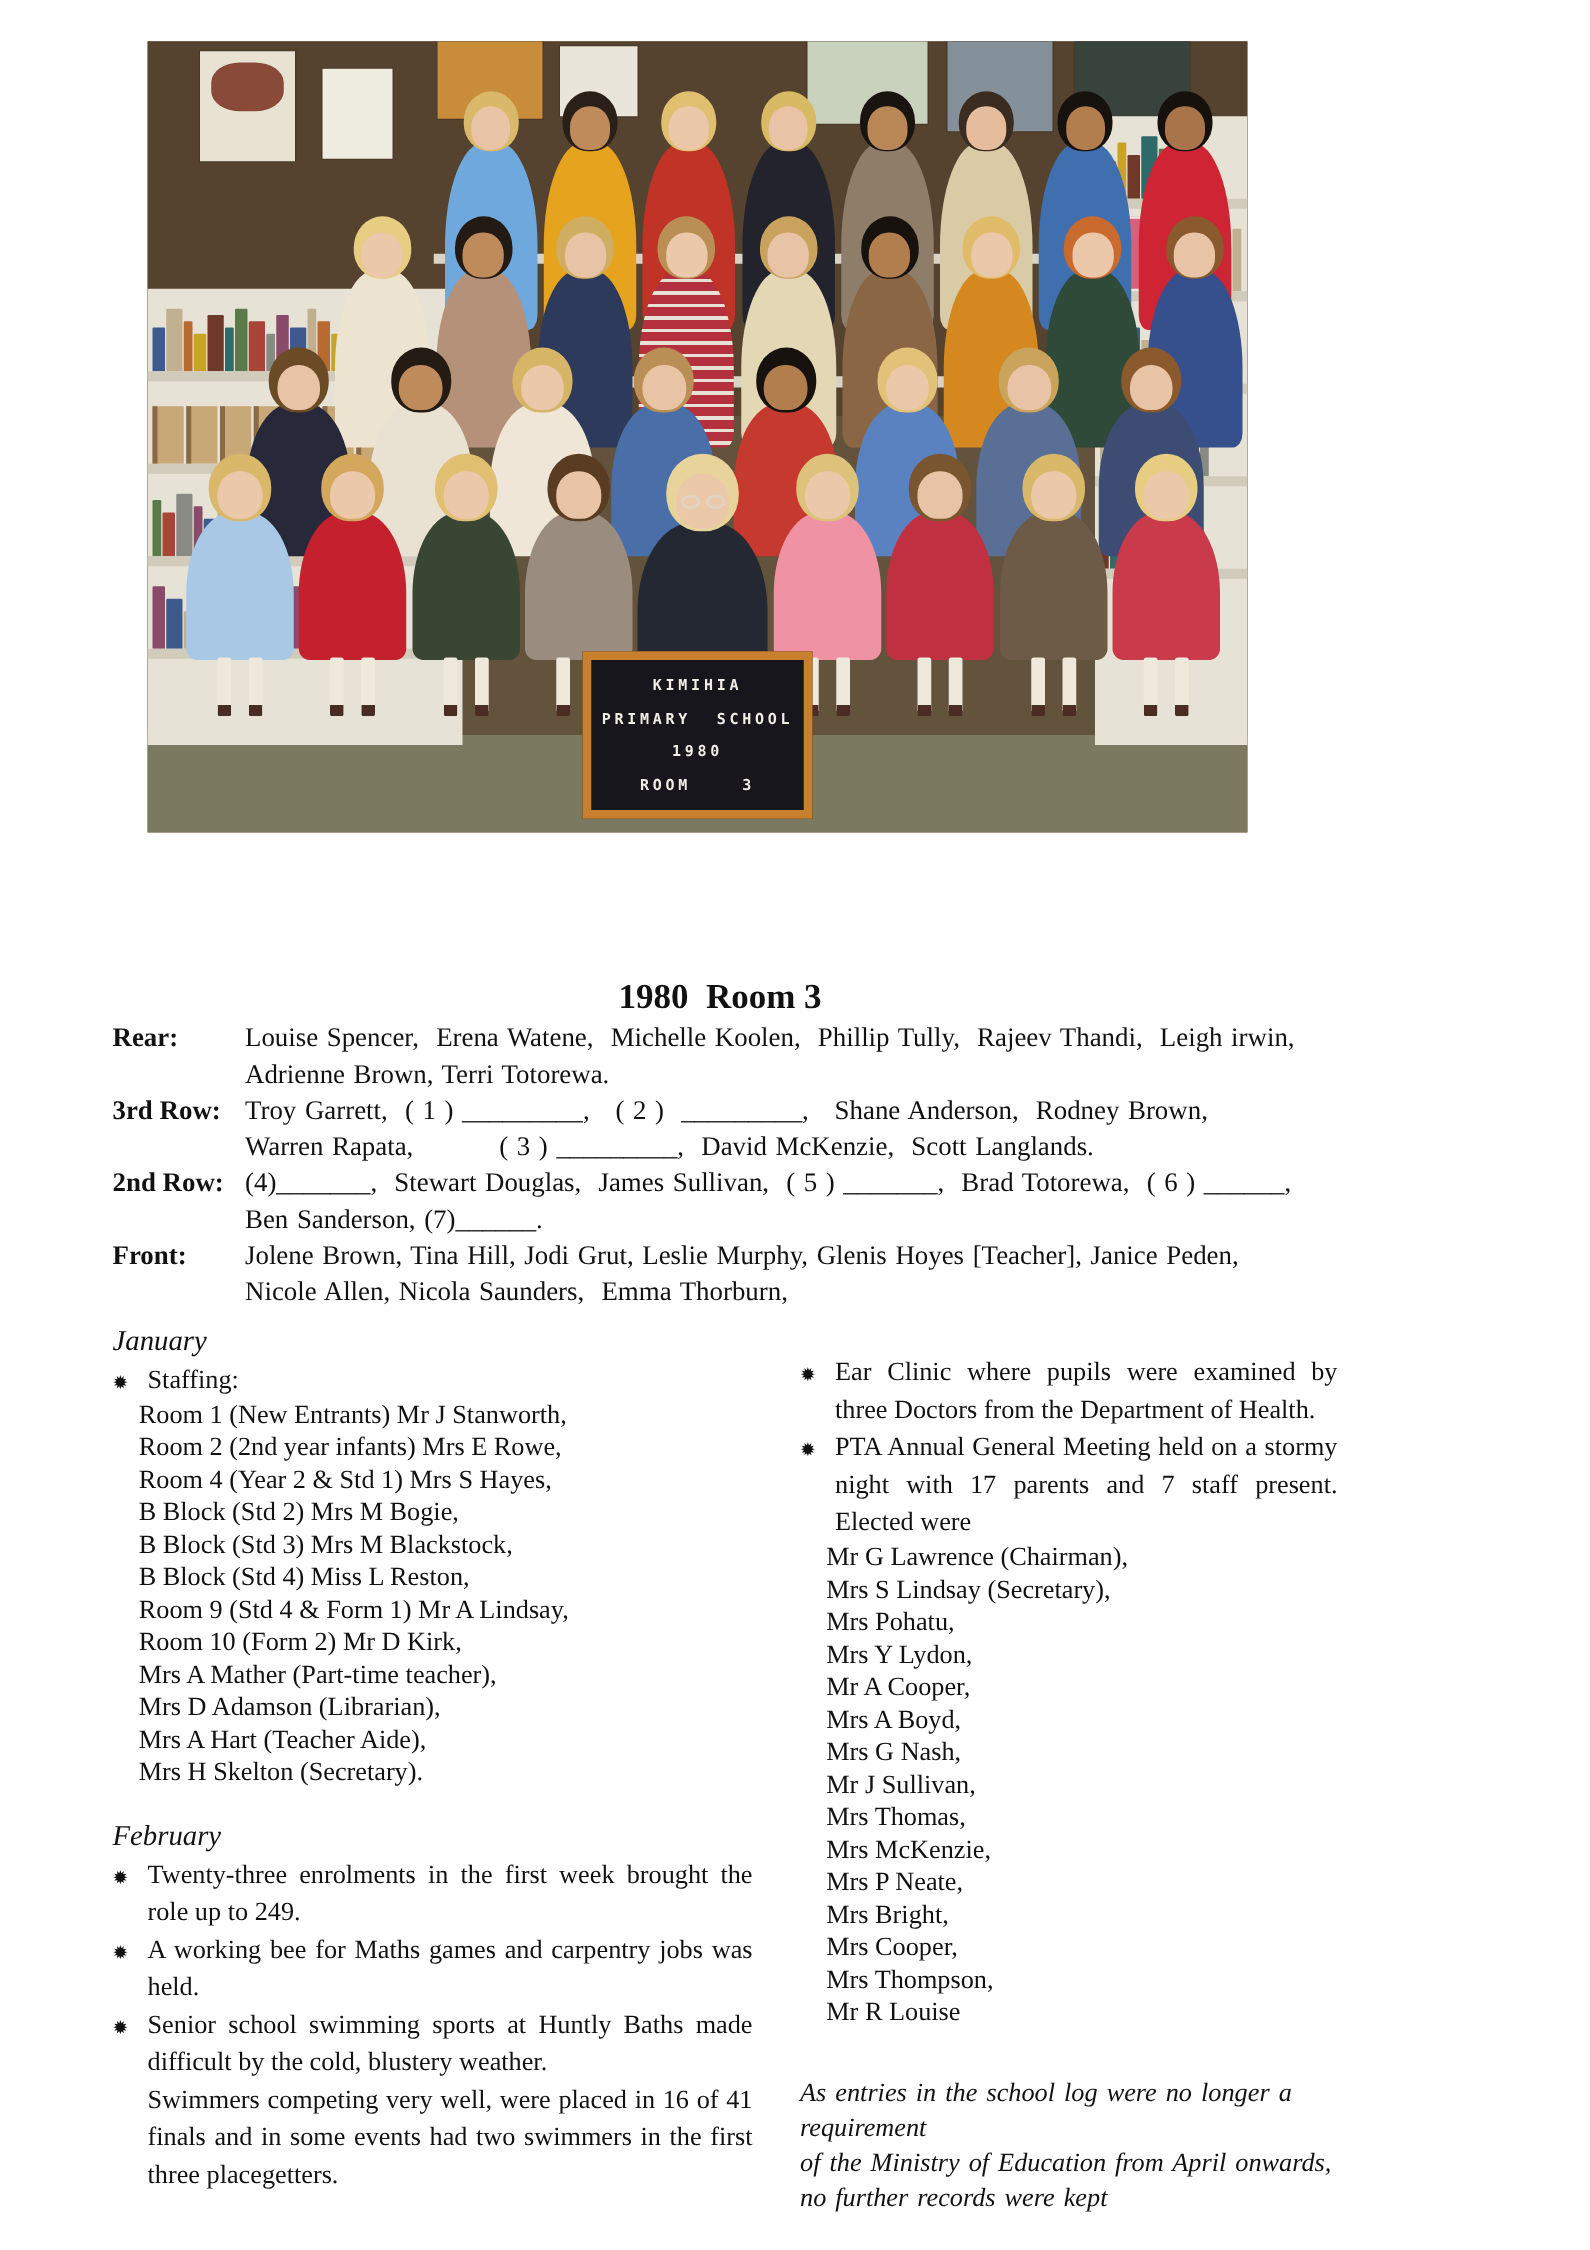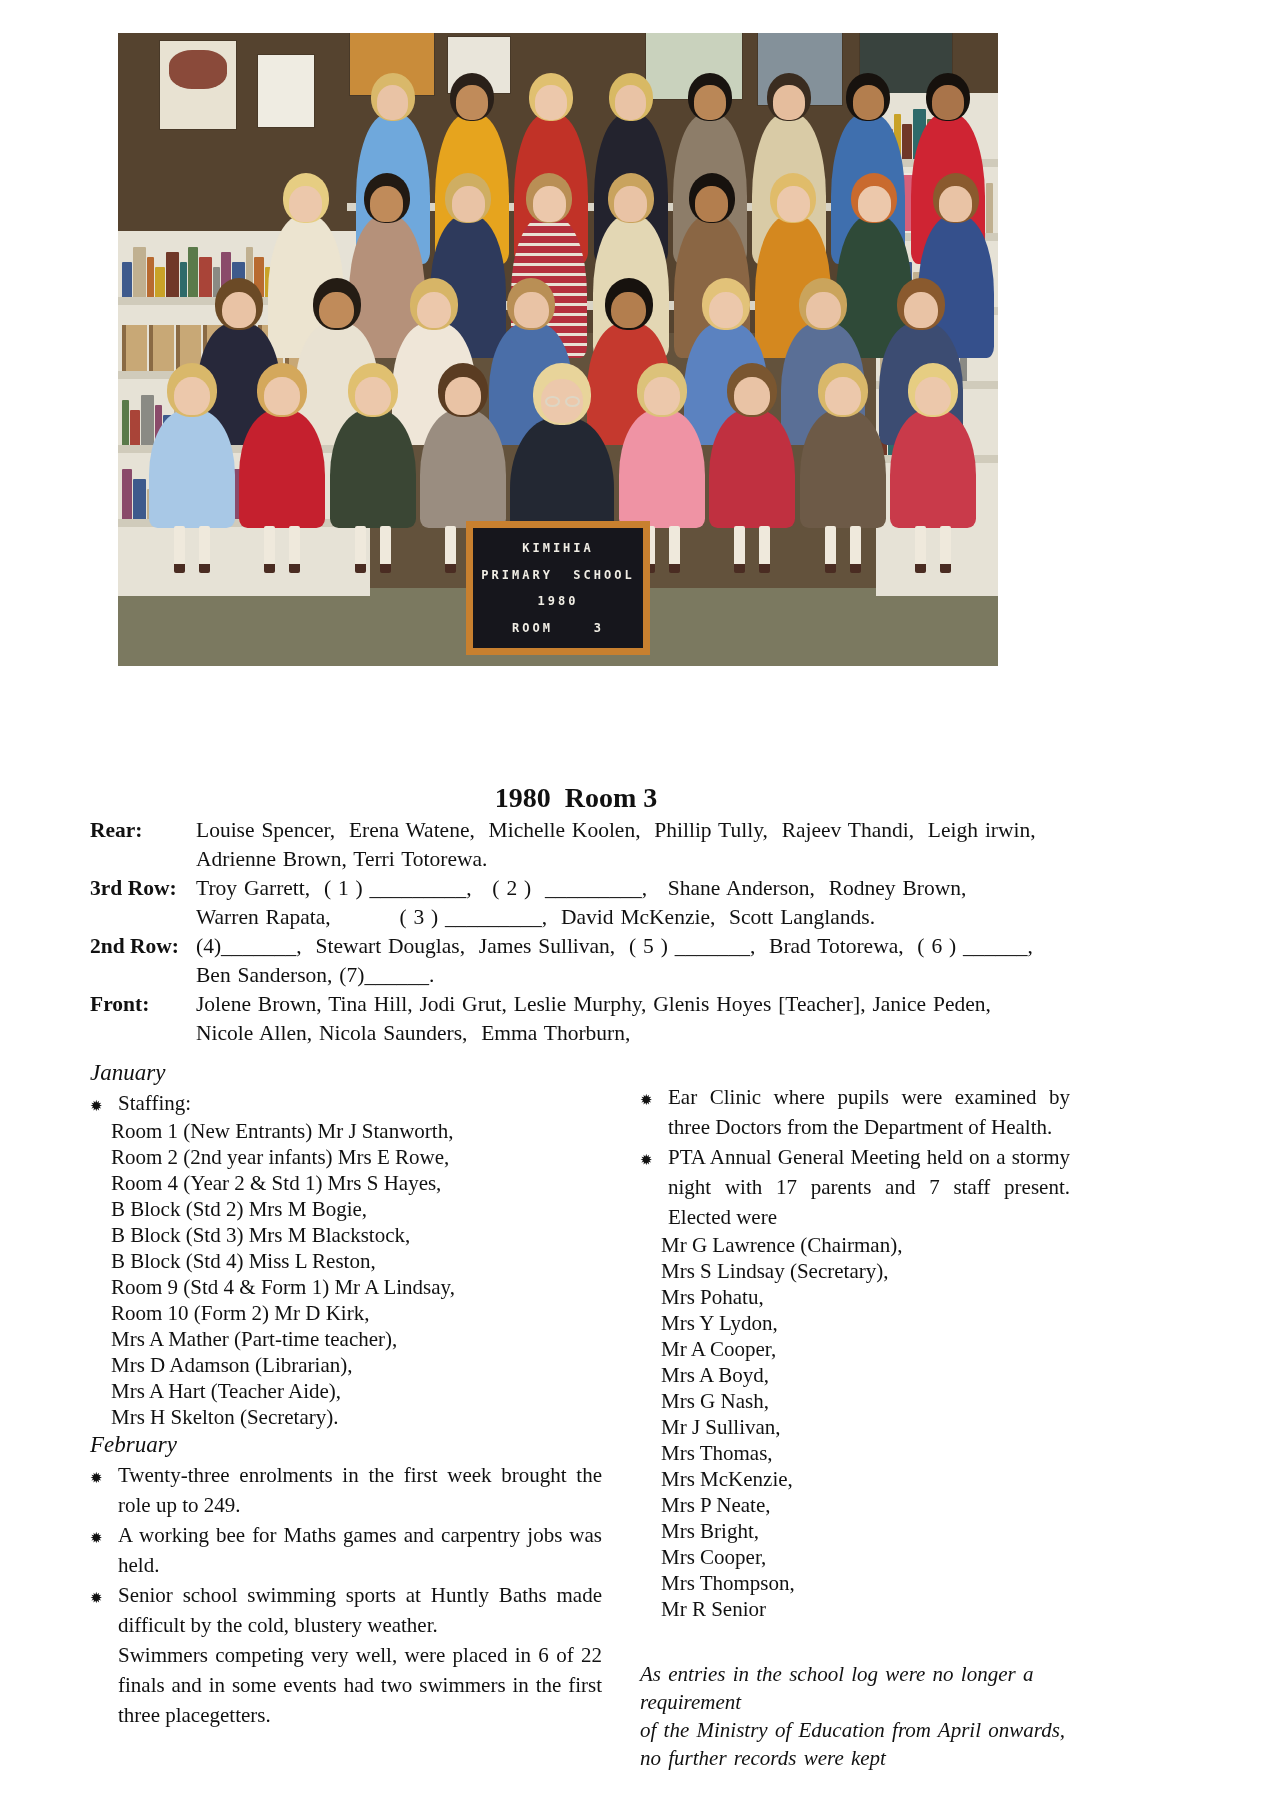--- a/index.html
+++ b/index.html
@@ -65,21 +65,21 @@
          font-size:28px;font-weight:bold;white-space:pre;}
   .caption{position:absolute;left:90px;top:816px;width:986px;font-size:21.5px;line-height:29px;}
   .caprow{display:grid;grid-template-columns:106px 1fr;}
   .caplabel{font-weight:bold;}
   .capline{white-space:pre-wrap;word-spacing:1.5px;}
 
   .columns{position:absolute;left:90px;top:1058px;width:1092px;display:flex;gap:38px;}
   .col-left{width:512px;}
   .col-right{width:430px;padding-top:24px;box-sizing:content-box;}
   .heading{font-style:italic;font-weight:normal;font-size:23px;line-height:30px;}
-  .heading.gap{}
+  .heading.gap{margin-top:24px;}
   .bullet{position:relative;padding-left:28px;text-align:justify;font-size:21px;line-height:30px;}
   .glyph{position:absolute;left:0;top:3px;font-family:"DejaVu Sans",sans-serif;font-size:15px;}
   .cont{padding-left:28px;text-align:justify;font-size:21px;line-height:30px;}
   .indent{margin-left:21px;font-size:21px;line-height:26px;}
   .note{margin-top:38px;font-style:italic;font-size:21px;line-height:28px;word-spacing:2px;}
 </style>
 </head>
 <body>
 
 <div class="page">
@@ -522,41 +522,41 @@
           <div>Room 10 (Form 2) Mr D Kirk,</div>
           <div>Mrs A Mather (Part-time teacher),</div>
           <div>Mrs D Adamson (Librarian),</div>
           <div>Mrs A Hart (Teacher Aide),</div>
           <div>Mrs H Skelton (Secretary).</div>
         </div>
         <div class="heading gap">February</div>
         <div class="bullet"><div class="glyph">✹</div><span>Twenty-three enrolments in the first week brought the role up to 249.</span></div>
         <div class="bullet"><div class="glyph">✹</div><span>A working bee for Maths games and carpentry jobs was held.</span></div>
         <div class="bullet"><div class="glyph">✹</div><span>Senior school swimming sports at Huntly Baths made difficult by the cold, blustery weather.</span></div>
-        <div class="cont">Swimmers competing very well, were placed in 6 of 22 finals and in some events had two swimmers in the first three placegetters.</div>
+        <div class="cont">Swimmers competing very well, were placed in 16 of 41 finals and in some events had two swimmers in the first three placegetters.</div>
       </div>
     <div class="col col-right" id="col-right">
         <div class="bullet"><div class="glyph">✹</div><span>Ear Clinic where pupils were examined by three Doctors from the Department of Health.</span></div>
         <div class="bullet"><div class="glyph">✹</div><span>PTA Annual General Meeting held on a stormy night with 17 parents and 7 staff present. Elected were</span></div>
         <div class="indent">
           <div>Mr G Lawrence (Chairman),</div>
           <div>Mrs S Lindsay (Secretary),</div>
           <div>Mrs Pohatu,</div>
           <div>Mrs Y Lydon,</div>
           <div>Mr A Cooper,</div>
           <div>Mrs A Boyd,</div>
           <div>Mrs G Nash,</div>
           <div>Mr J Sullivan,</div>
           <div>Mrs Thomas,</div>
           <div>Mrs McKenzie,</div>
           <div>Mrs P Neate,</div>
           <div>Mrs Bright,</div>
           <div>Mrs Cooper,</div>
           <div>Mrs Thompson,</div>
-          <div>Mr R Senior</div>
+          <div>Mr R Louise</div>
         </div>
         <div class="note">
           <div>As entries in the school log were no longer a requirement</div>
           <div>of the  Ministry  of  Education  from  April  onwards,</div>
           <div>no  further records were kept</div>
         </div>
       </div>
   </div>
 
 </div>

